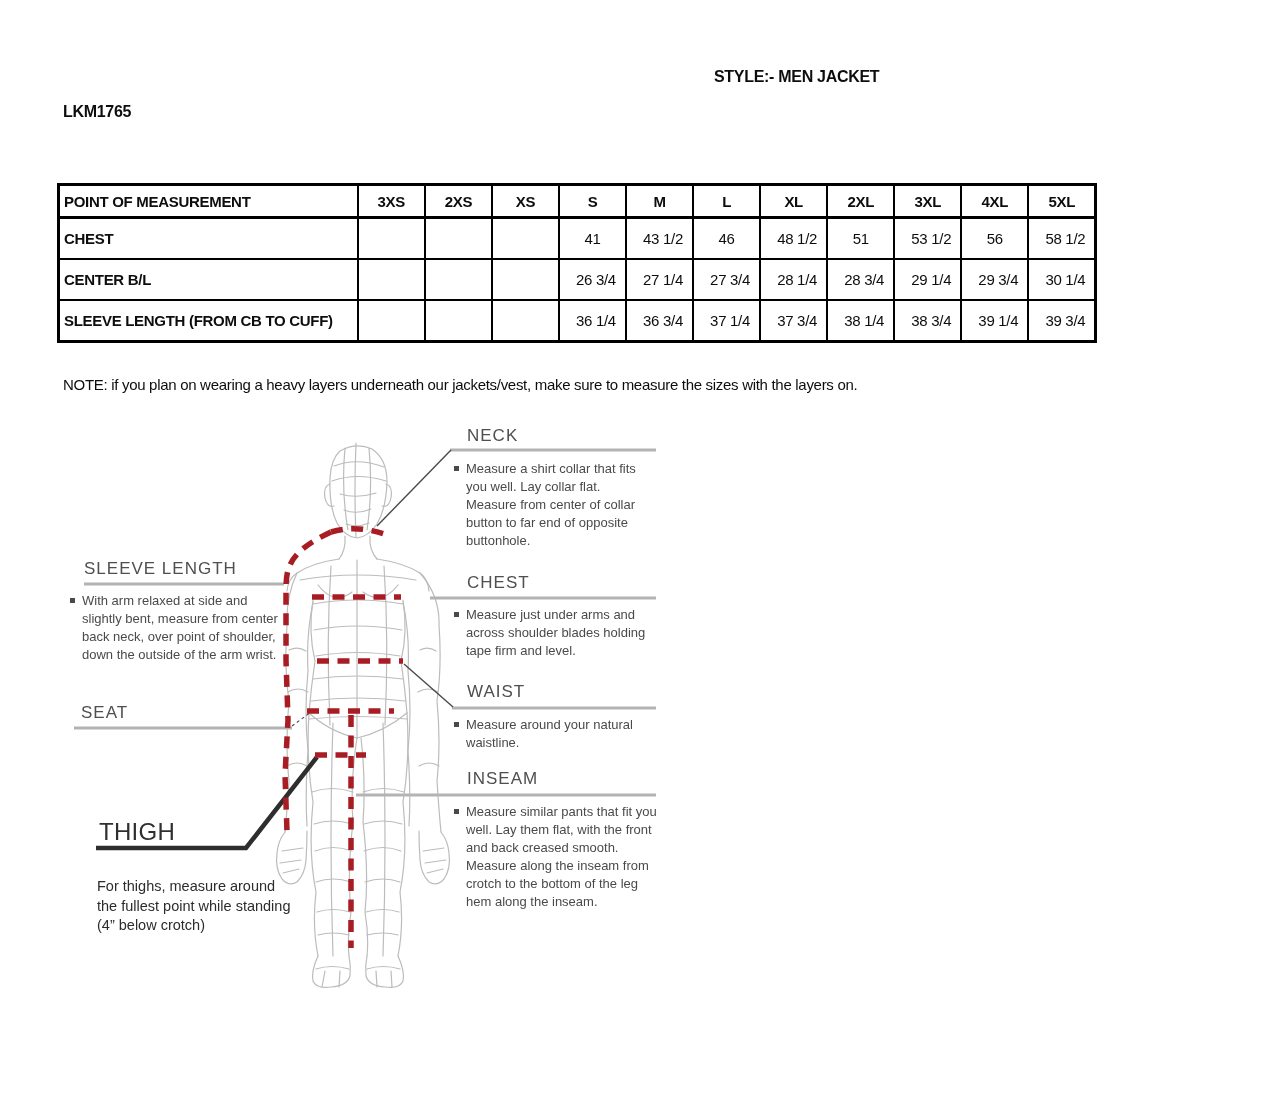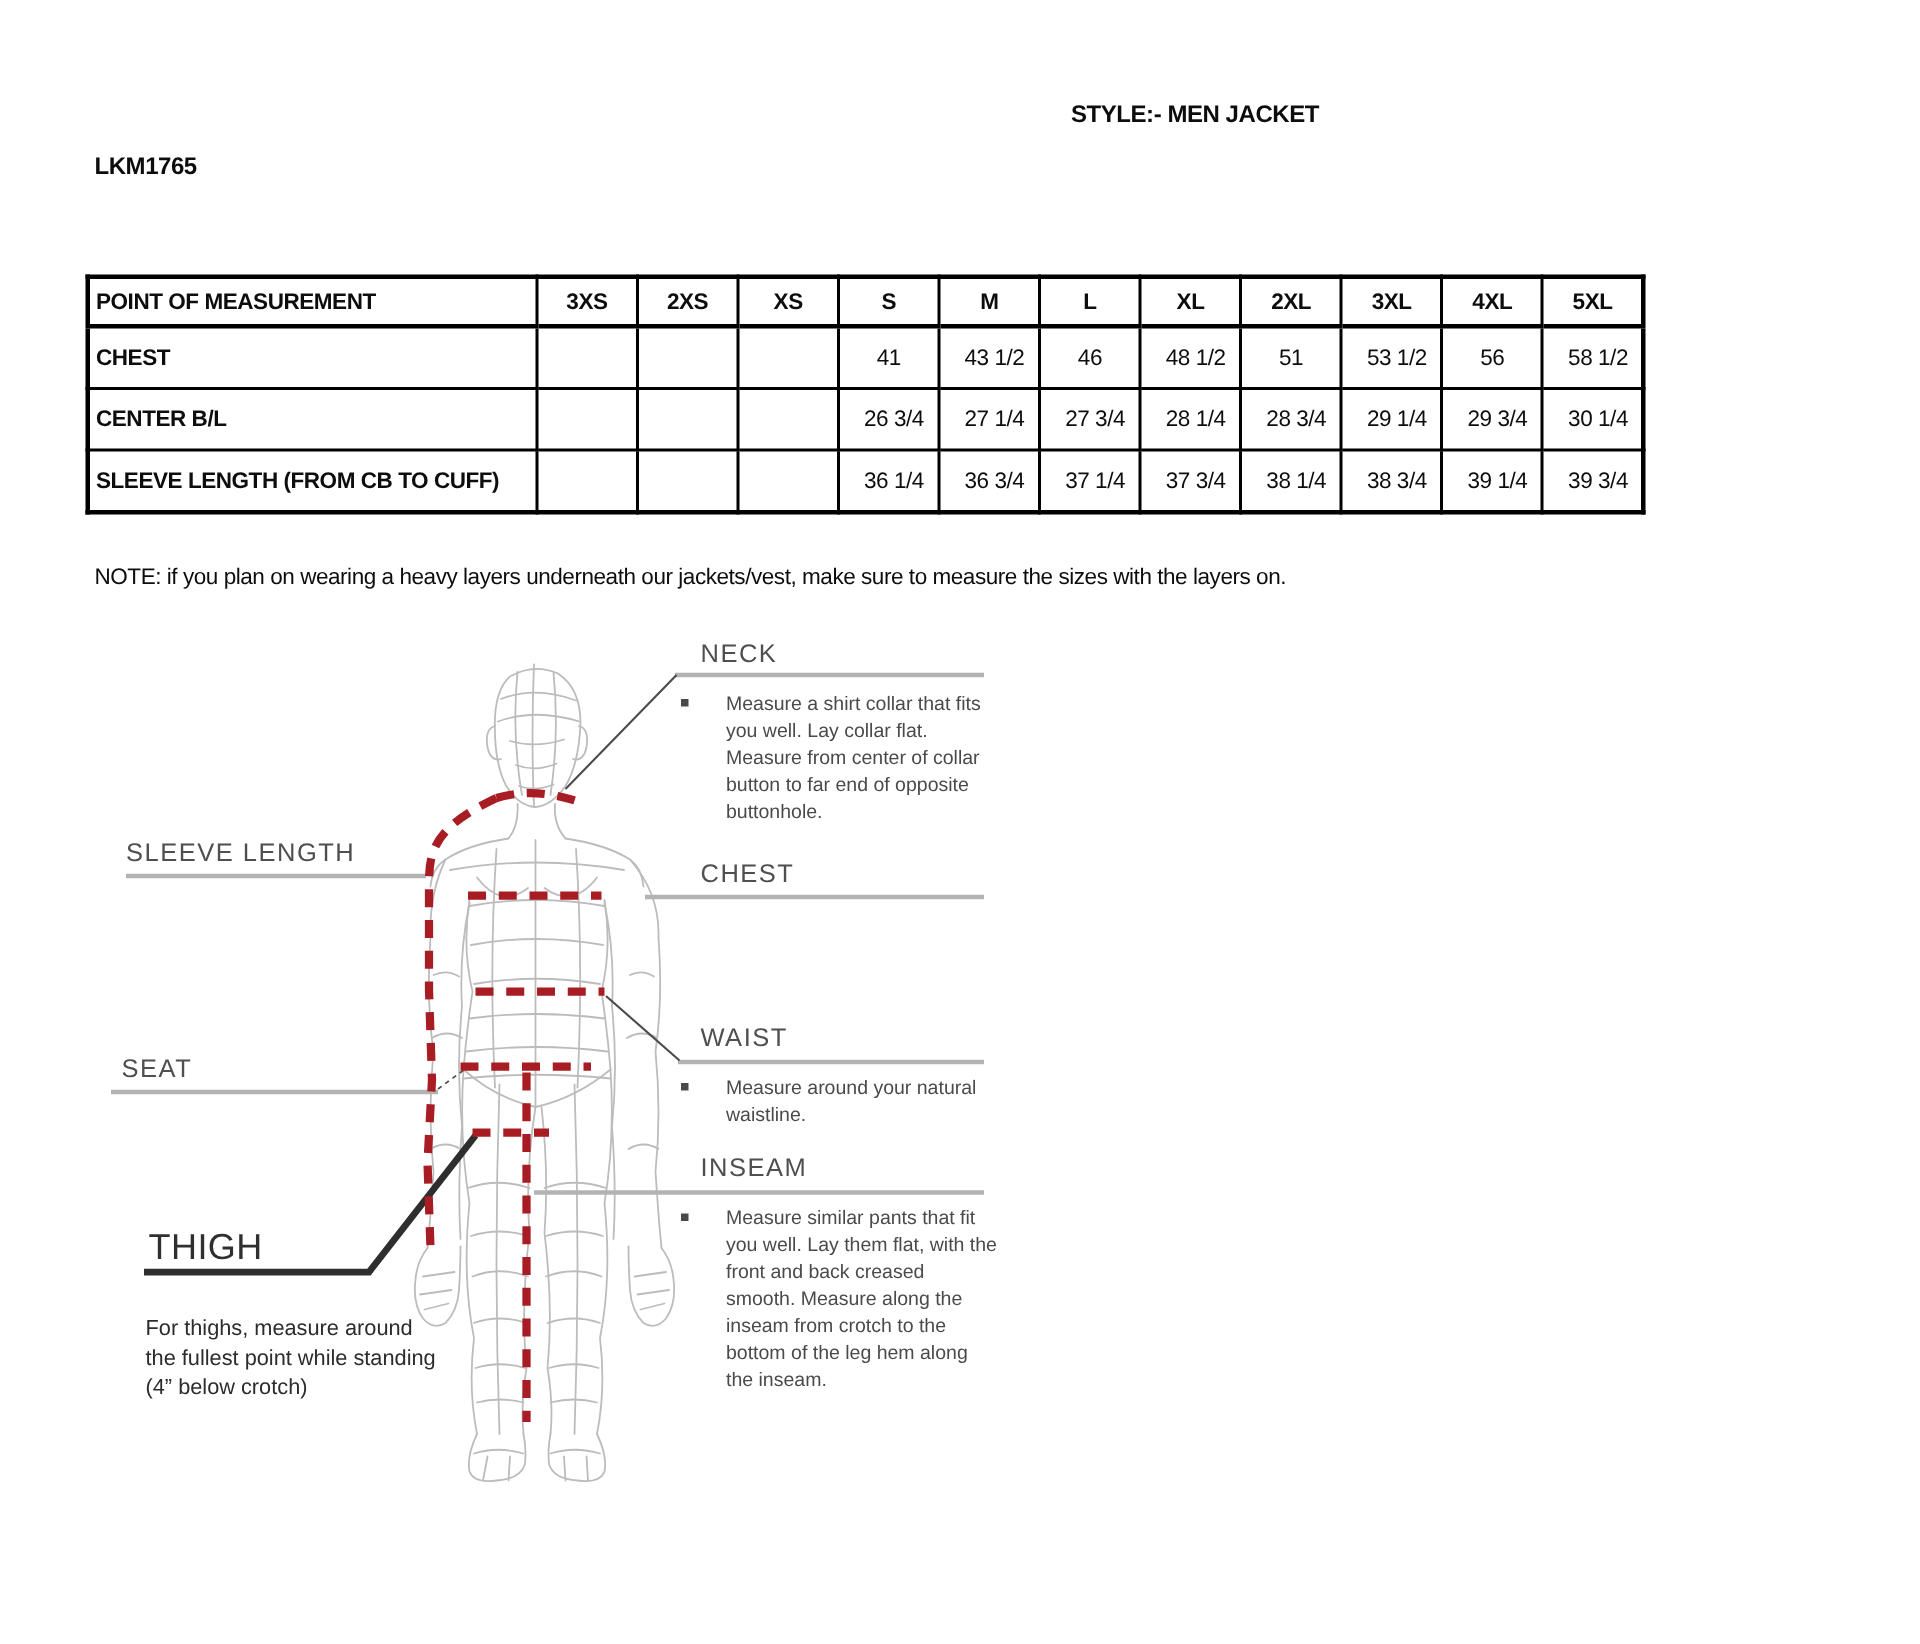--- a/index.html
+++ b/index.html
@@ -38,21 +38,21 @@
   }
   
   .diagram{position:absolute;left:0;top:420px;width:1280px;height:640px;}
   .diagram svg{position:absolute;left:0;top:0;}
   .guide-block{position:absolute;}
   .guide-title{
     font-size:17px;letter-spacing:1px;color:#4f4f4f;font-weight:400;
     white-space:nowrap;
   }
   .guide-body{
-    display:flex;align-items:flex-start;gap:25px;
+    display:flex;align-items:flex-start;gap:7px;
     font-size:13px;line-height:1.38;color:#4a4a4a;
   }
   .bullet-sq{
     flex:0 0 auto;width:5px;height:5px;background:#4a4a4a;margin-top:6px;
   }
   .thigh-title{
     font-size:24px;color:#2f2f2f;letter-spacing:0.3px;font-weight:400;
   }
   .thigh-body{
     font-size:14.5px;line-height:1.35;color:#2c2c2c;margin-top:20px;
@@ -272,24 +272,32 @@
     <div class="guide-title">NECK</div>
   </div>
   <div class="guide-block guide-body" style="left:454px;top:40px;width:200px;">
     <span class="bullet-sq"></span>
     <span>Measure a shirt collar that fits you well. Lay collar flat. Measure from center of collar button to far end of opposite buttonhole.</span>
   </div>
 
   <div class="guide-block" style="left:84px;top:139px;">
     <div class="guide-title">SLEEVE LENGTH</div>
   </div>
+  <div class="guide-block guide-body" style="left:70px;top:172px;width:212px;">
+    <span class="bullet-sq"></span>
+    <span>With arm relaxed at side and slightly bent, measure from center back neck, over point of shoulder, down the outside of the arm wrist.</span>
+  </div>
 
   <div class="guide-block" style="left:467px;top:153px;">
     <div class="guide-title">CHEST</div>
   </div>
+  <div class="guide-block guide-body" style="left:454px;top:186px;width:210px;">
+    <span class="bullet-sq"></span>
+    <span>Measure just under arms and across shoulder blades holding tape firm and level.</span>
+  </div>
 
   <div class="guide-block" style="left:467px;top:262px;">
     <div class="guide-title">WAIST</div>
   </div>
   <div class="guide-block guide-body" style="left:454px;top:296px;width:200px;">
     <span class="bullet-sq"></span>
     <span>Measure around your natural waistline.</span>
   </div>
 
   <div class="guide-block" style="left:81px;top:283px;">

